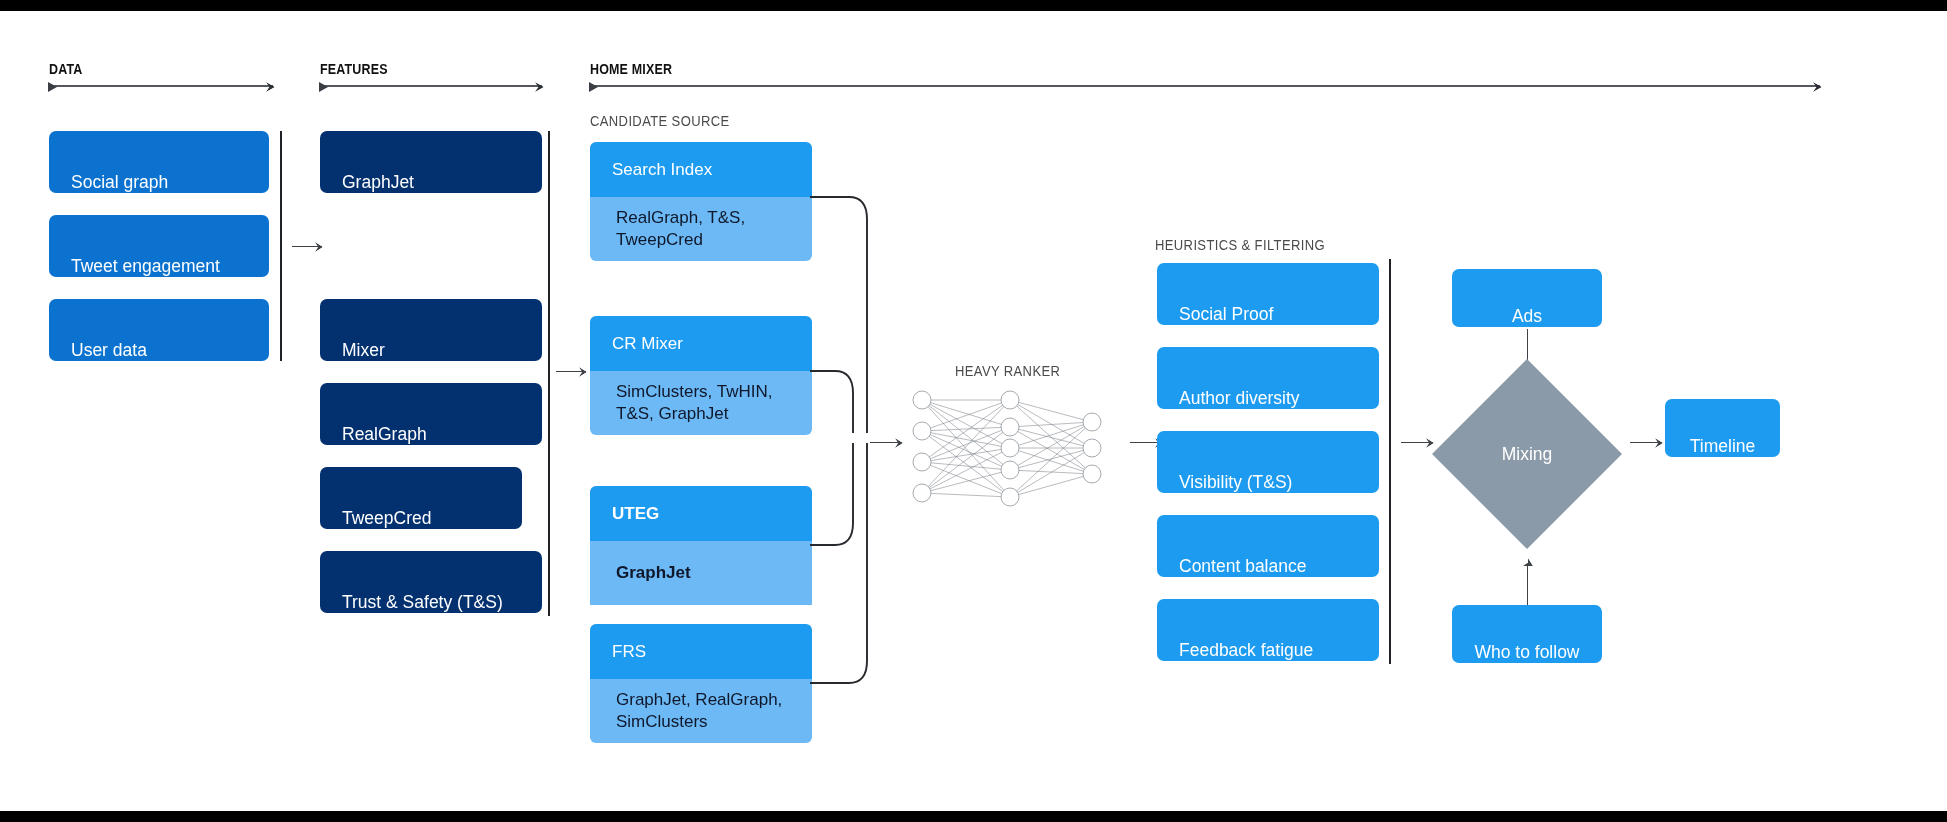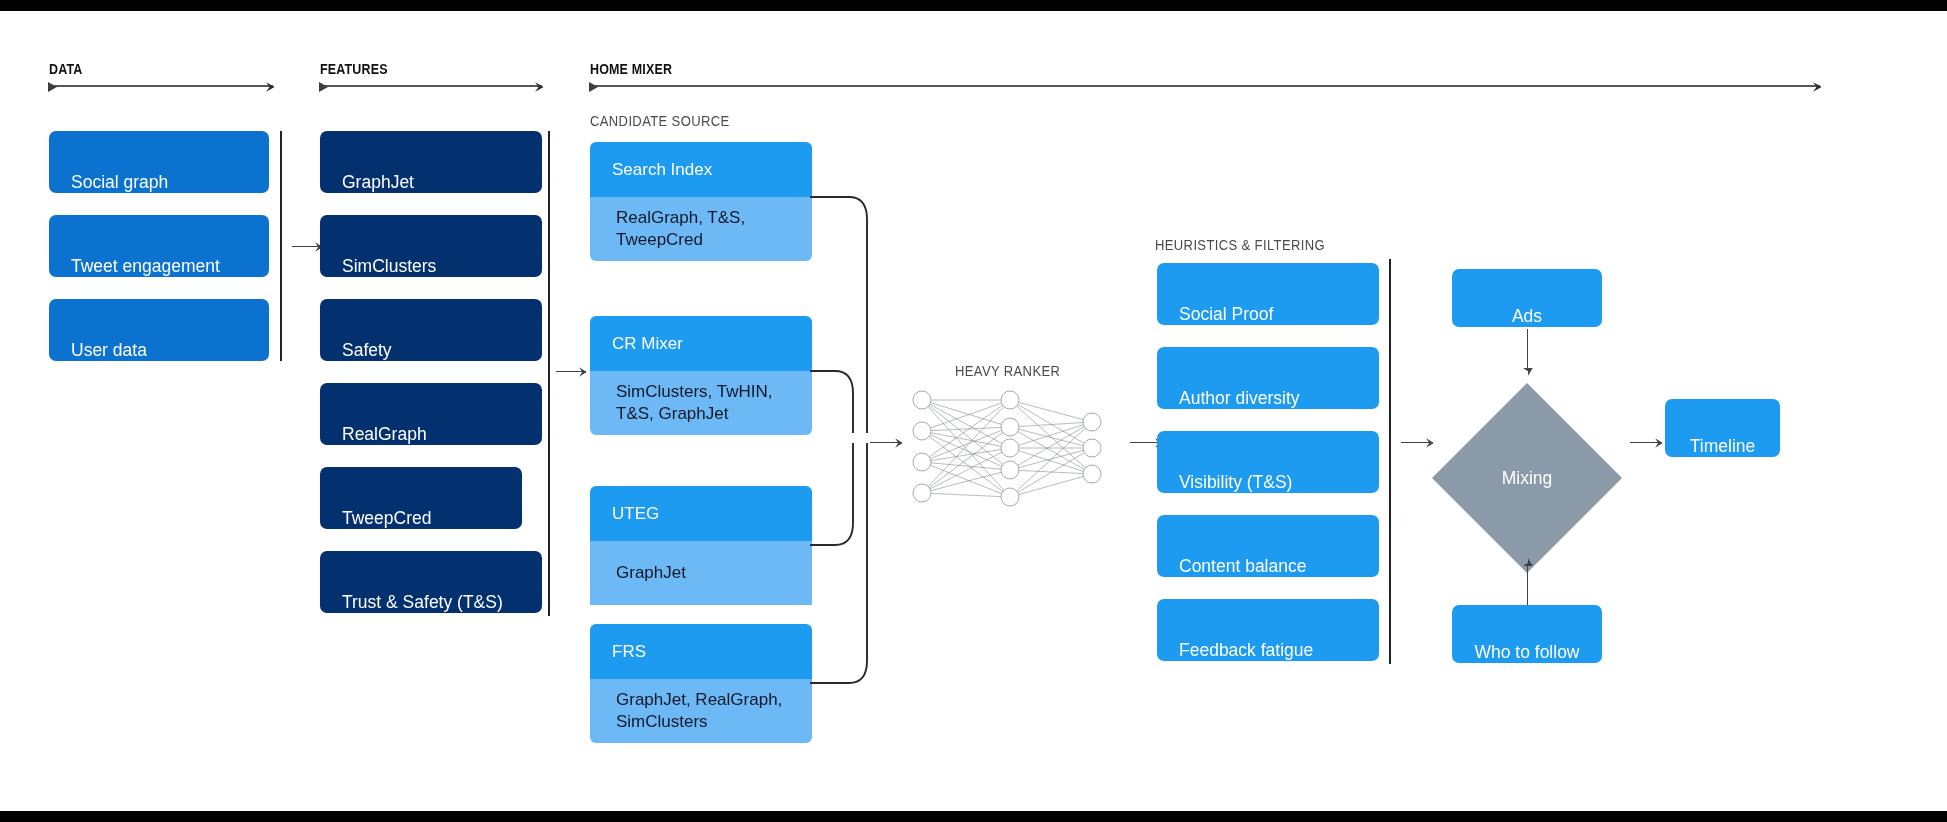--- a/index.html
+++ b/index.html
@@ -78,25 +78,22 @@
     </div>
     <div class="card c-mid" style="left:49px;top:288px;width:220px;height:62px;">
       <span>User data</span>
     </div>
 
     <div class="arrow" style="left:292px;top:235px;width:30px;"></div>
 
     <div class="card c-navy" style="left:320px;top:120px;width:222px;height:62px;">
       <span>GraphJet</span>
     </div>
-    <div class="card c-navy" style="left:320px;top:204px;width:222px;height:62px;">
-      <span>SimClusters</span>
-    </div>
     <div class="card c-navy" style="left:320px;top:288px;width:222px;height:62px;">
-      <span>Safety</span>
+      <span>Mixer</span>
     </div>
     <div class="card c-navy" style="left:320px;top:372px;width:222px;height:62px;">
       <span>RealGraph</span>
     </div>
     <div class="card c-navy" style="left:320px;top:456px;width:202px;height:62px;">
       <span>TweepCred</span>
     </div>
     <div class="card c-navy" style="left:320px;top:540px;width:222px;height:62px;">
       <span>Trust &amp; Safety (T&amp;S)</span>
     </div>
@@ -106,21 +103,21 @@
     <div class="srccard" style="left:590px;top:131px;width:222px;height:119px;">
       <div class="src-top" style="height:55px;">Search Index</div>
       <div class="src-bot" style="height:64px;">RealGraph, T&amp;S, TweepCred</div>
     </div>
 
     <div class="srccard" style="left:590px;top:305px;width:222px;height:119px;">
       <div class="src-top" style="height:55px;">CR Mixer</div>
       <div class="src-bot" style="height:64px;">SimClusters, TwHIN, T&amp;S, GraphJet</div>
     </div>
 
-    <div class="srccard" style="left:590px;top:475px;width:222px;height:141px;">
+    <div class="srccard" style="left:590px;top:475px;width:222px;height:141px;font-weight:bold;">
       <div class="src-top" style="height:55px;">UTEG</div>
       <div class="src-bot" style="height:64px;">GraphJet</div>
     </div>
 
     <div class="srccard" style="left:590px;top:613px;width:222px;height:119px;">
       <div class="src-top" style="height:55px;">FRS</div>
       <div class="src-bot" style="height:64px;">GraphJet, RealGraph, SimClusters</div>
     </div>
 
     <svg style="position:absolute;left:805px;top:170px;width:110px;height:520px;" viewBox="0 0 110 520">
@@ -205,21 +202,21 @@
       <span>Feedback fatigue</span>
     </div>
 
     <div class="arrow" style="left:1401px;top:431px;width:32px;"></div>
 
     <div class="card c-bright" style="left:1452px;top:258px;width:150px;height:58px;justify-content:center;padding:0;">
       <span>Ads</span>
     </div>
     <div class="varrow down" style="left:1527px;top:318px;height:40px;"></div>
 
-    <div class="diamond" style="left:1432px;top:372px;width:190px;height:190px;">
+    <div class="diamond" style="left:1432px;top:348px;width:190px;height:190px;">
       <span>Mixing</span>
     </div>
 
     <div class="varrow up" style="left:1527px;top:554px;height:40px;"></div>
     <div class="card c-bright" style="left:1452px;top:594px;width:150px;height:58px;justify-content:center;padding:0;">
       <span>Who to follow</span>
     </div>
 
     <div class="arrow" style="left:1630px;top:431px;width:32px;"></div>
     <div class="card c-bright" style="left:1665px;top:388px;width:115px;height:58px;justify-content:center;padding:0;">

